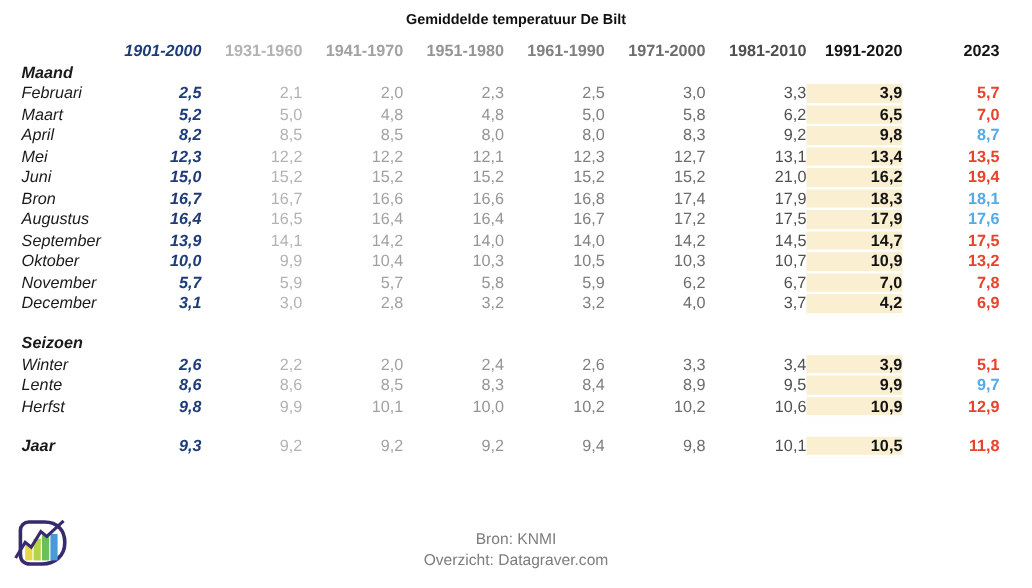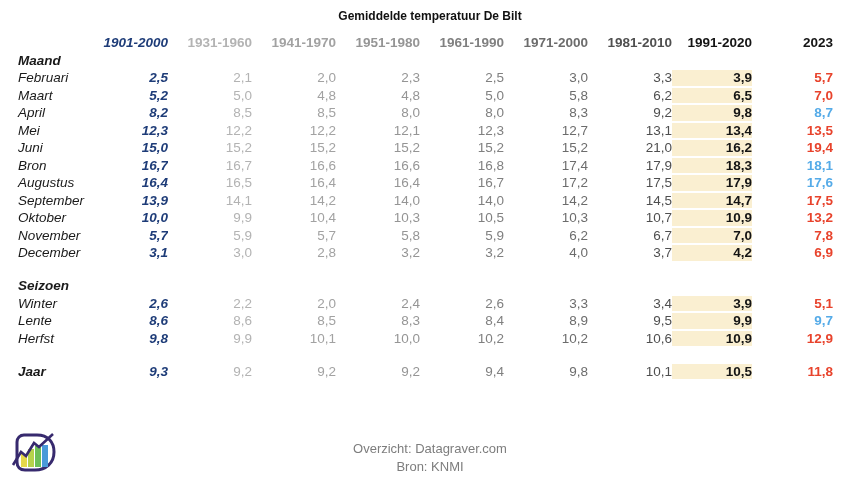--- a/index.html
+++ b/index.html
@@ -275,15 +275,15 @@
 <svg class="logo" viewBox="0 0 48 48">
   <path class="logo-stroke" d="M14 6 H27 C38 6 44 13 44 23 C44 34 36 41 25 41 H15 C10 41 7 38 7 33 V13 C7 9 10 6 14 6 Z" fill="none" stroke="#372a6e" stroke-width="3"></path>
   <rect x="11" y="25" width="6" height="13" fill="#e6d84a"></rect>
   <rect x="18" y="20" width="6" height="18" fill="#b5d24b"></rect>
   <rect x="25" y="17" width="6" height="21" fill="#6cbf57"></rect>
   <rect x="32" y="16" width="6" height="22" fill="#4a9ad9"></rect>
   <polyline class="logo-stroke" points="3,36 11,23 16,27 24,14 29,18 43,5" fill="none" stroke="#372a6e" stroke-width="2.6"></polyline>
 </svg>
 
 <div class="footer">
+  <div>Bron: KNMI</div>
   <div>Overzicht: Datagraver.com</div>
-  <div>Bron: KNMI</div>
 </div>
 
 </body></html>

